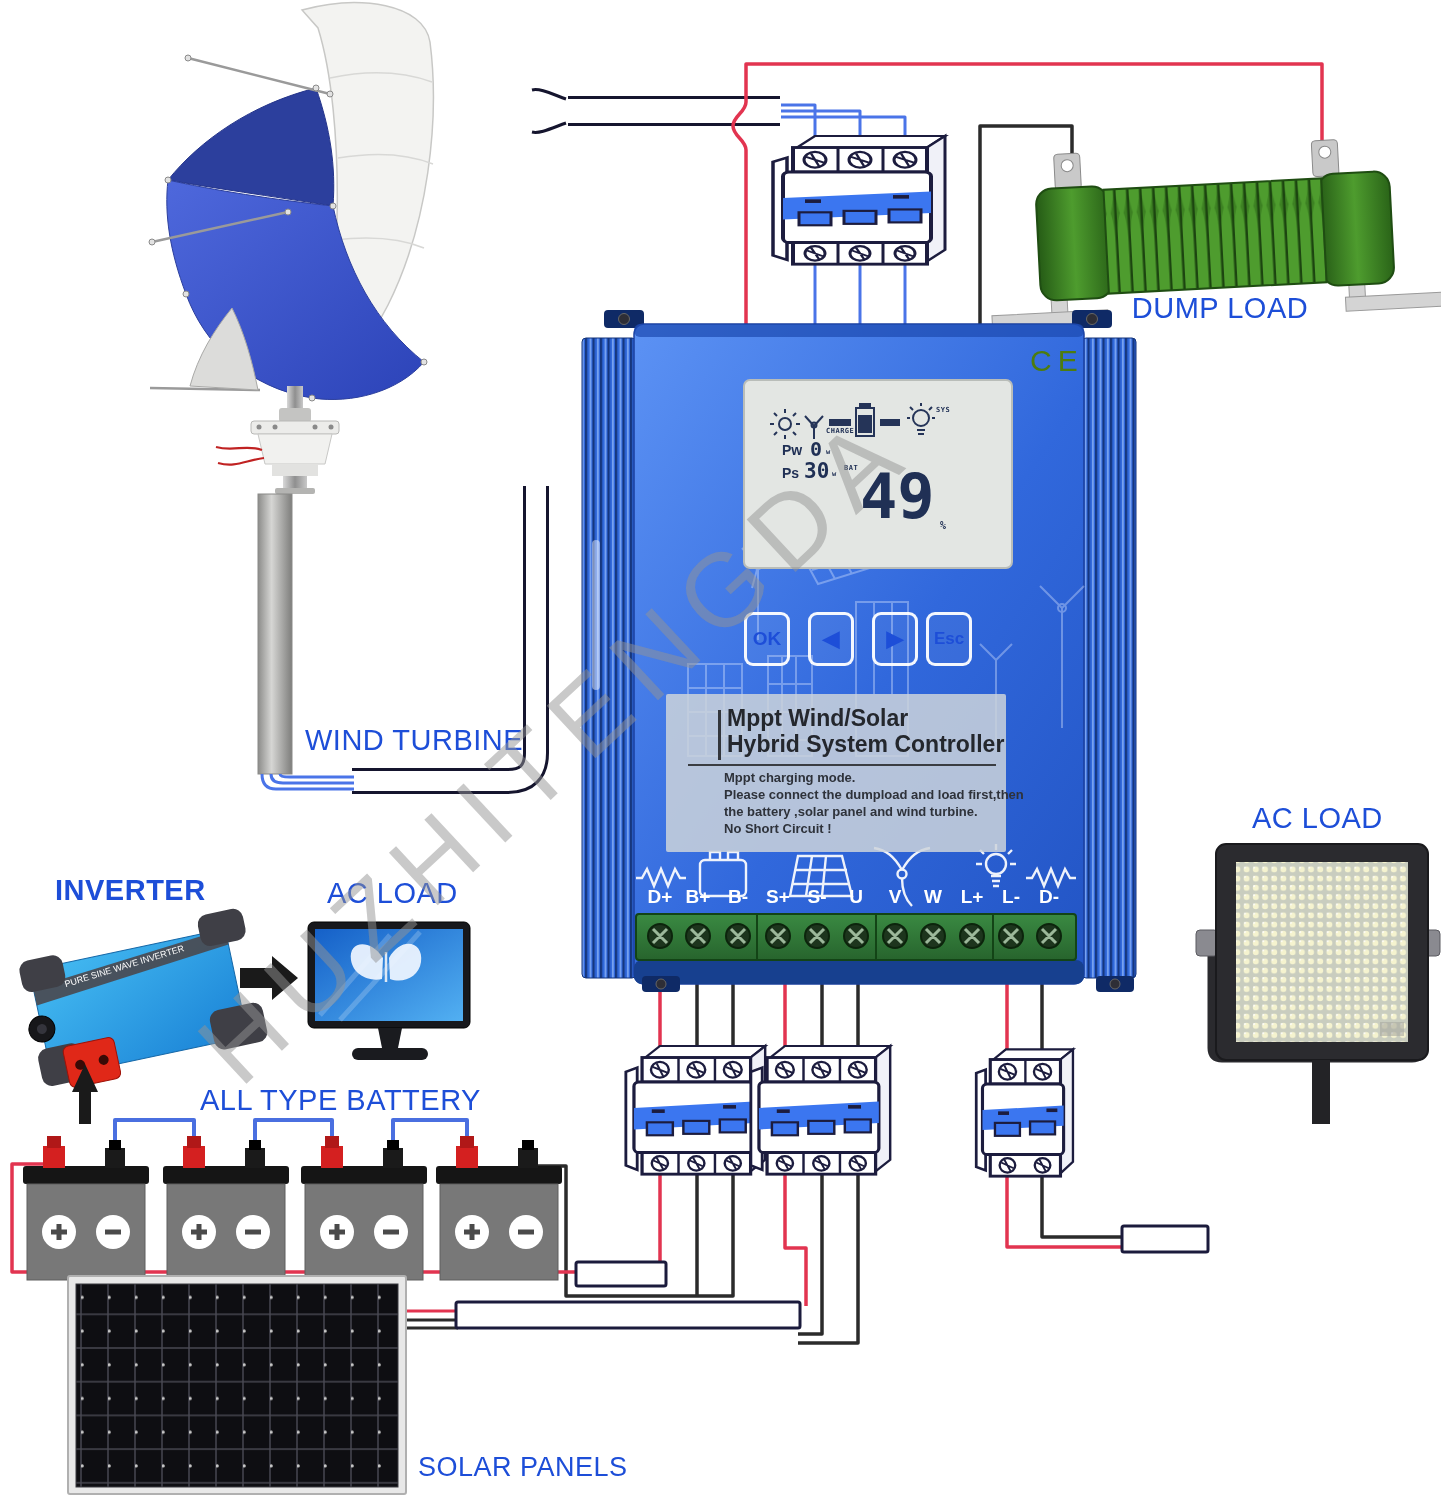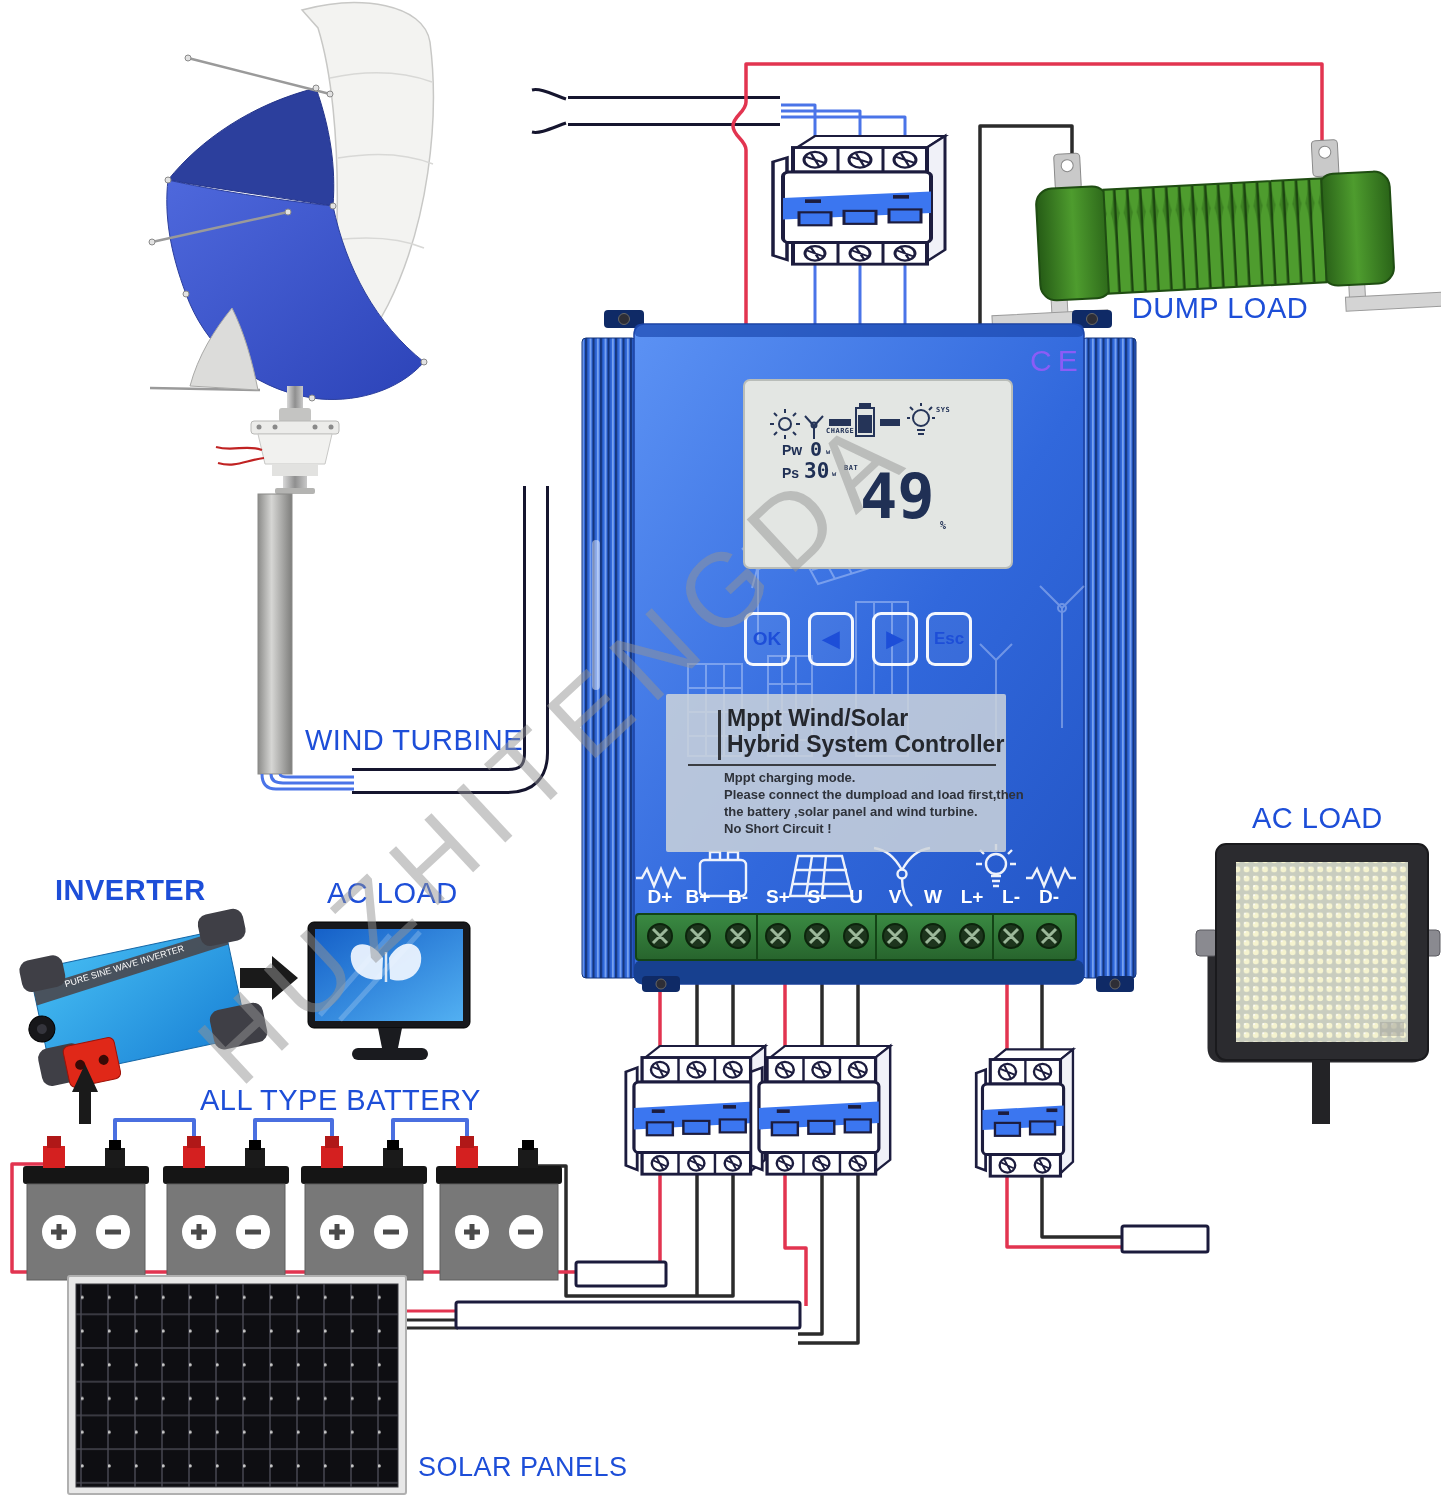--- a/index.html
+++ b/index.html
@@ -2,21 +2,21 @@
 <html><head>
 <meta charset="utf-8">
 <style>
   html,body{margin:0;padding:0;background:#fff;}
   .stage{position:relative;width:1441px;height:1500px;background:#ffffff;overflow:hidden;
          font-family:"Liberation Sans",sans-serif;}
   .stage svg.base{position:absolute;left:0;top:0;z-index:1;}
   .lbl{position:absolute;z-index:10;font-size:29px;color:#1d4ed8;letter-spacing:.5px;white-space:nowrap;}
   .lbl.center{text-align:center;}
   
-  .ce{position:absolute;left:1030px;top:344px;z-index:10;color:#8b5cf6;font-size:30px;
+  .ce{position:absolute;left:1030px;top:344px;z-index:10;color:#4d7c0f;font-size:30px;
       letter-spacing:6px;font-weight:400;}
   .lcd{position:absolute;left:744px;top:380px;width:268px;height:188px;z-index:10;
        color:#203055;font-family:"DejaVu Sans Mono",monospace;}
   .lcd span{position:absolute;white-space:nowrap;}
   .lcd .tiny{font-size:7px;font-weight:bold;letter-spacing:.5px;}
   .lcd .rowlbl{font-size:14px;font-weight:bold;font-family:"Liberation Sans",sans-serif;}
   .lcd .seg{font-weight:bold;}
   .cbtn{position:absolute;z-index:10;width:46px;height:54px;border:3px solid rgba(255,255,255,.95);
         border-radius:9px;color:#1d4ed8;display:flex;align-items:center;justify-content:center;
         font-weight:bold;background:rgba(255,255,255,.05);box-sizing:border-box;}

